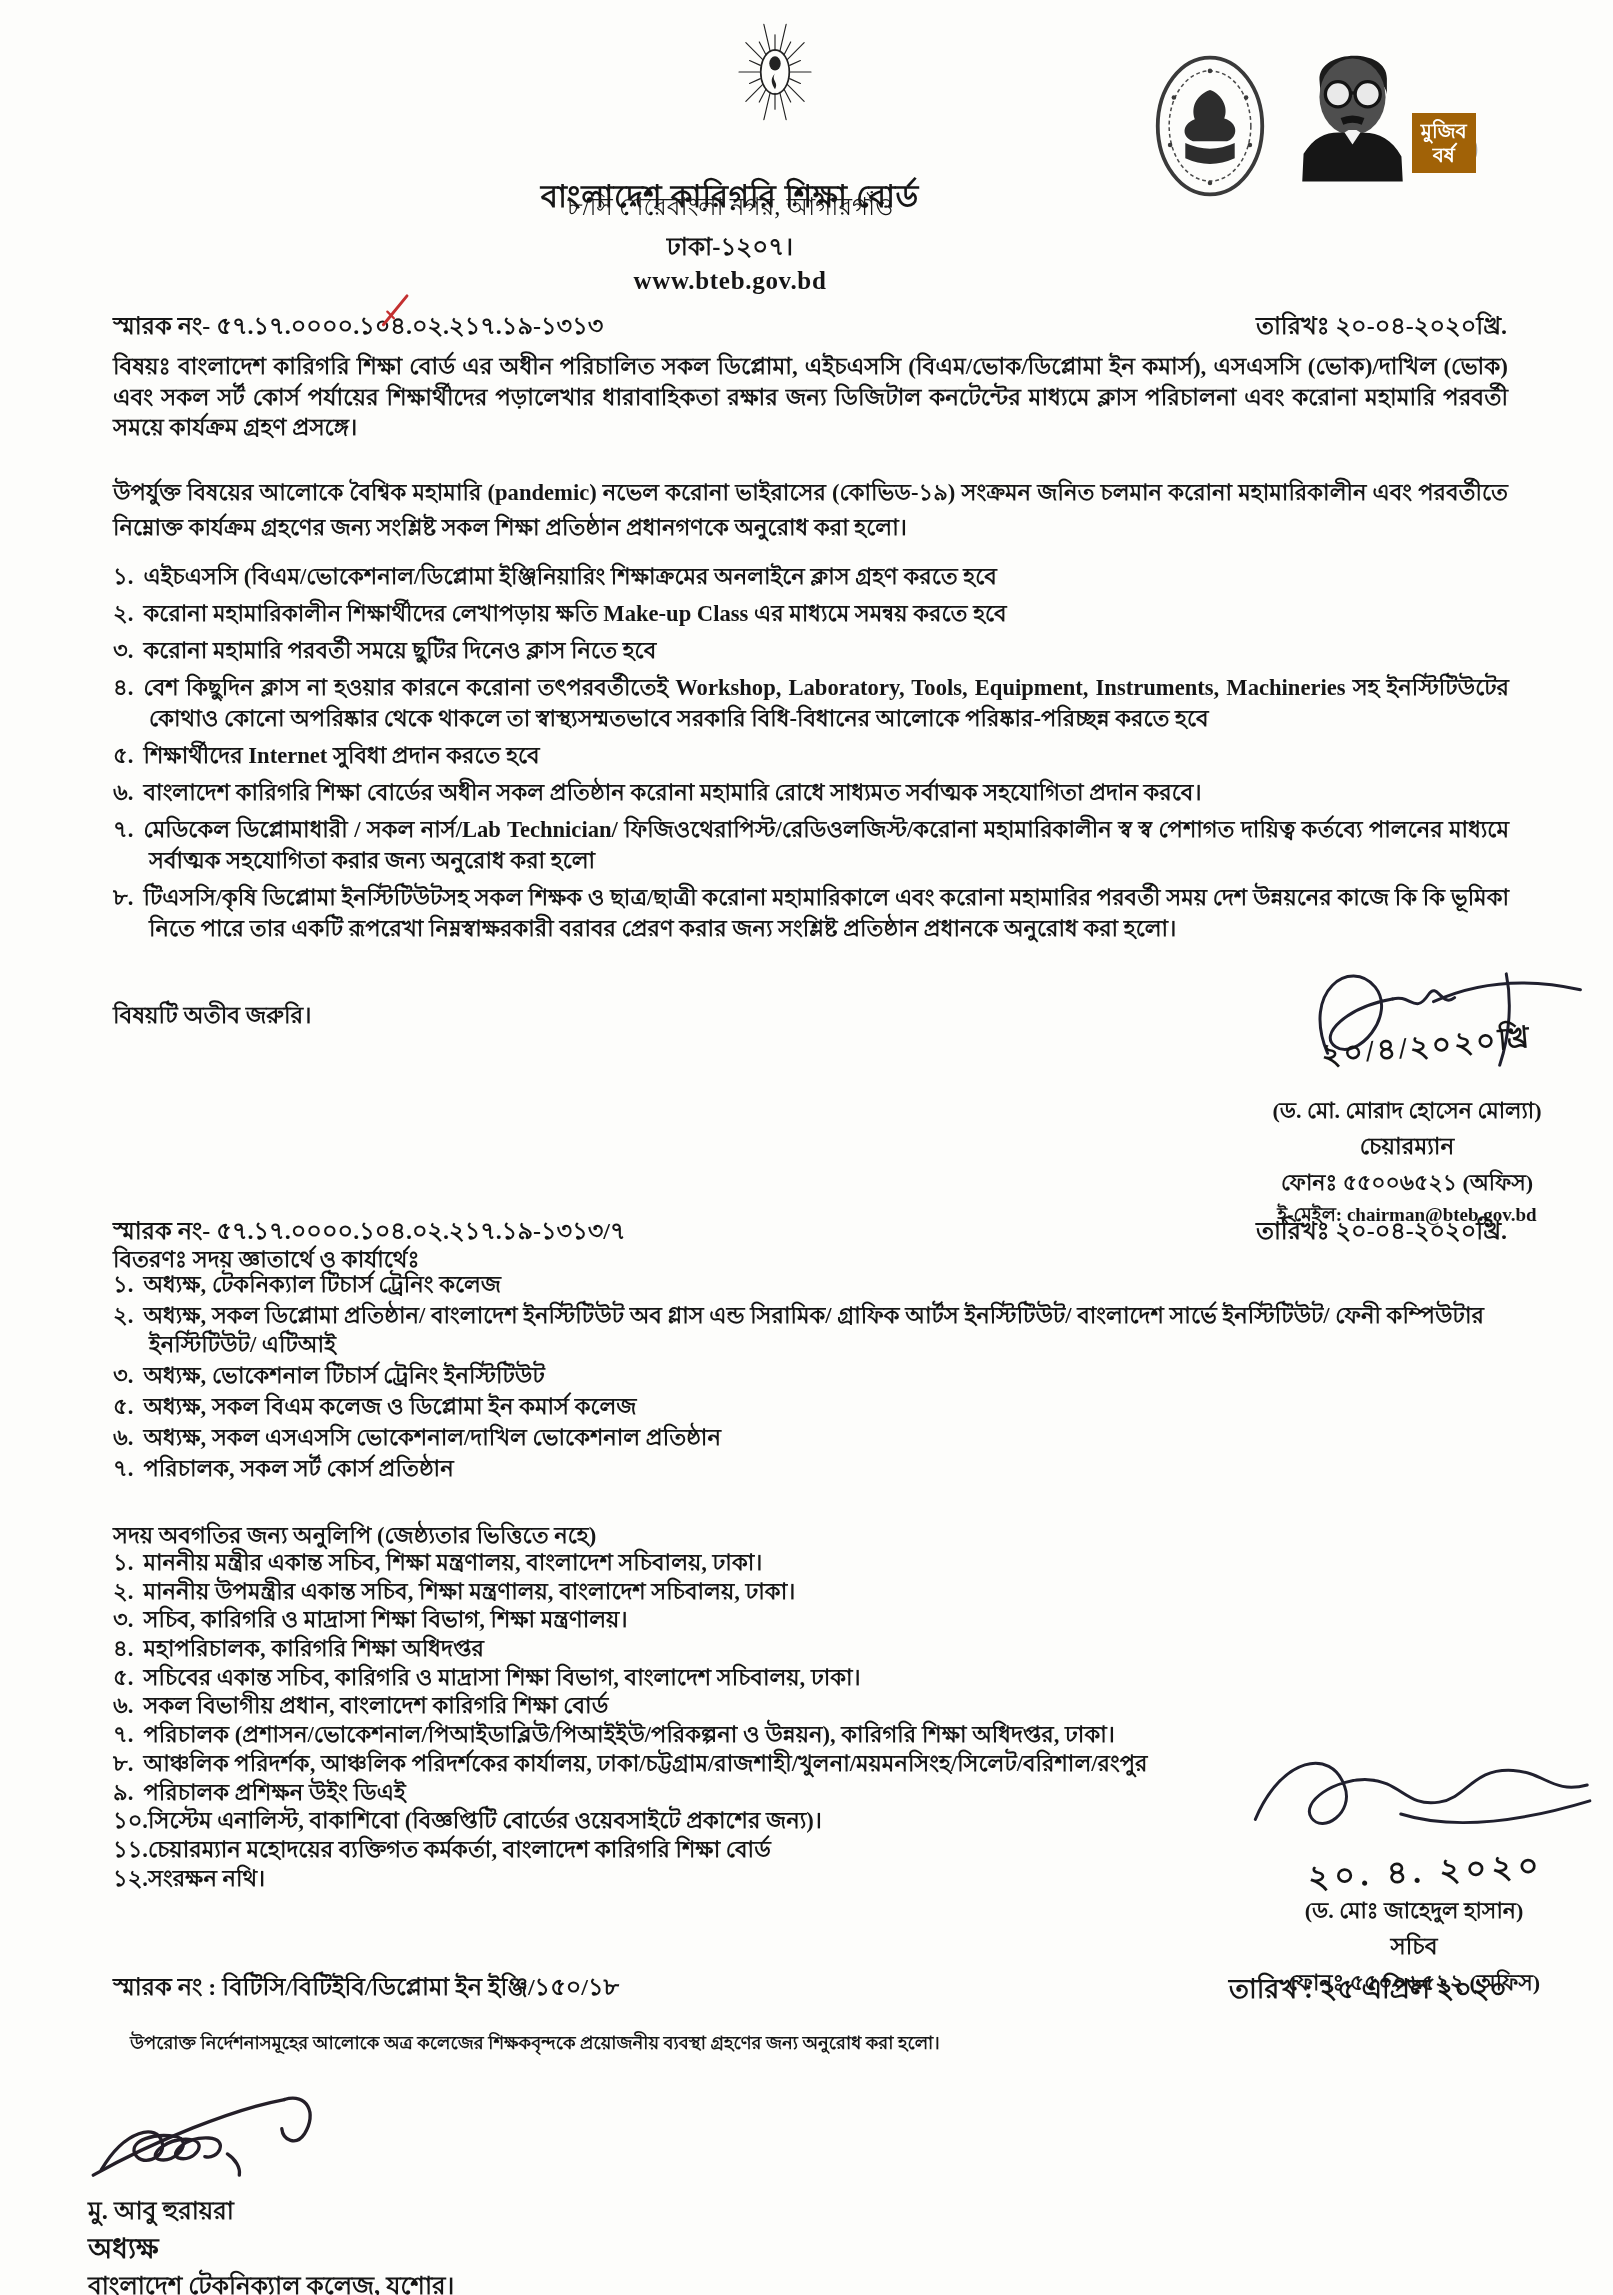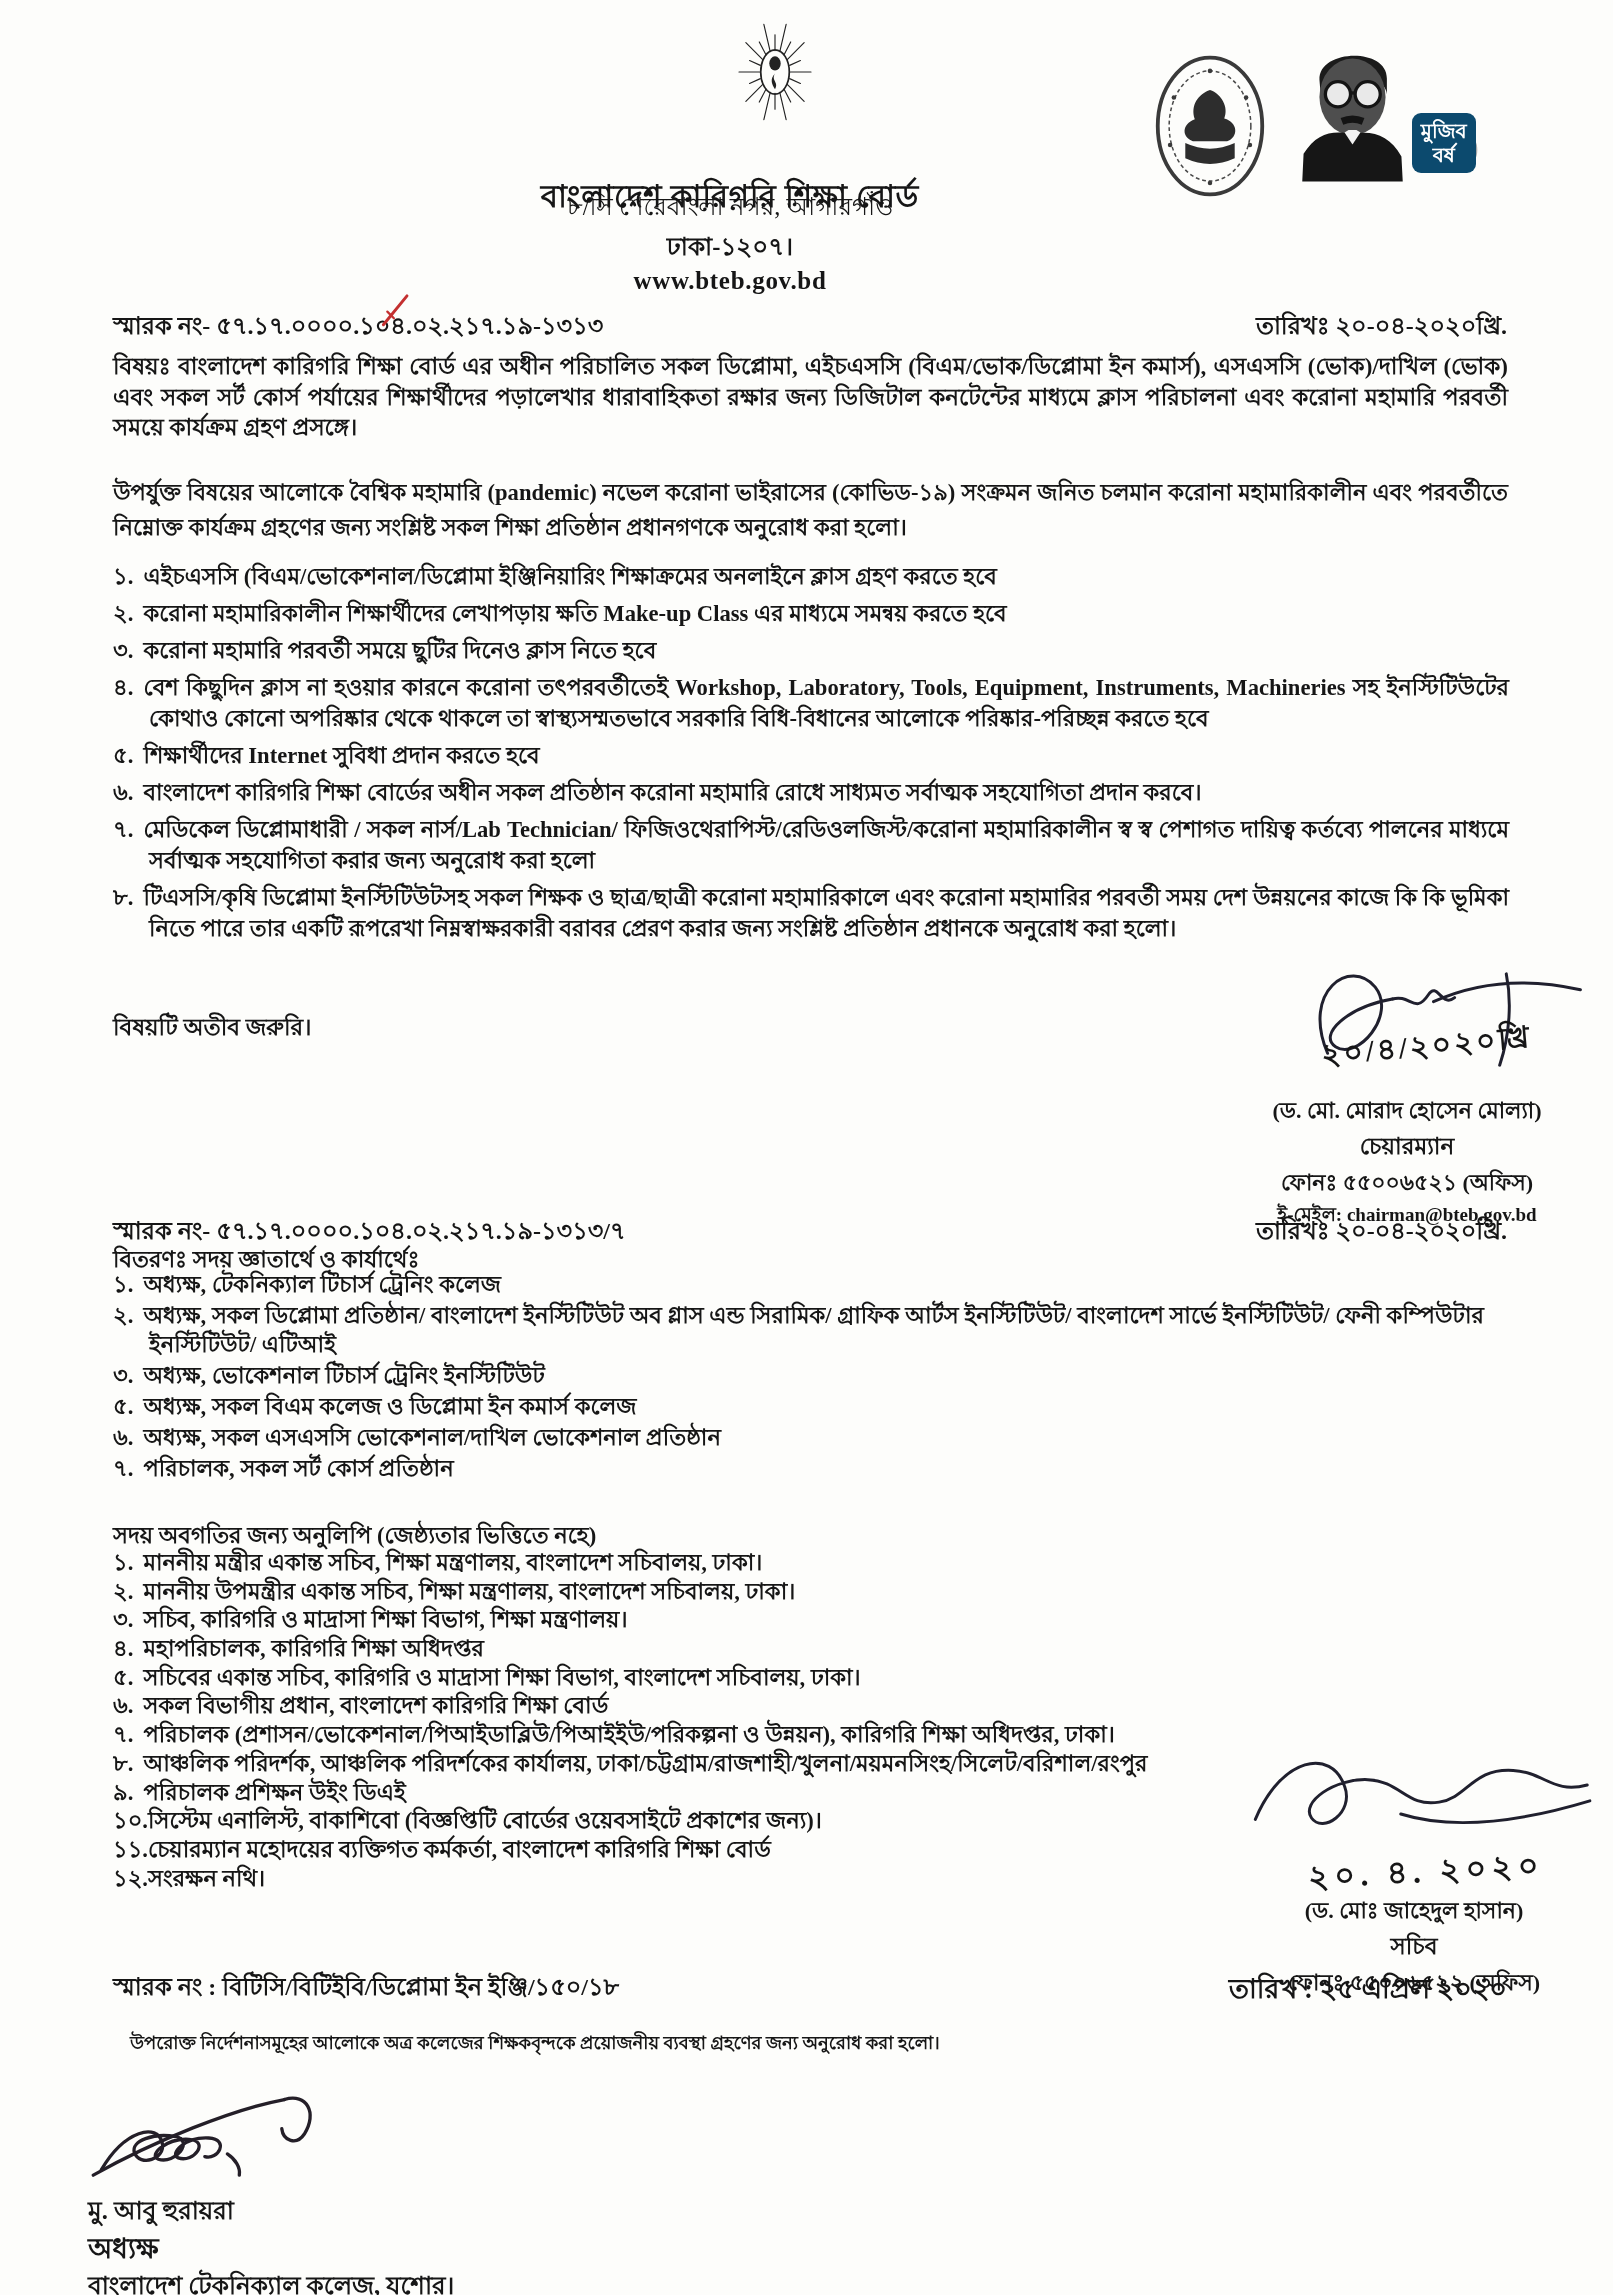--- a/index.html
+++ b/index.html
@@ -20,21 +20,21 @@
   
   .memo-row{left:113px;width:1394px;display:flex;justify-content:space-between;font-size:24px;font-weight:600;}
   .memo1{top:307px;}
   .memo2{top:1212px;}
   .memo3{top:1968px;font-size:24px;}
   .memo3 .date-big{font-size:27px;font-weight:700;text-align:center;}
   
   .subject{left:113px;top:352px;width:1395px;font-size:23px;font-weight:700;line-height:30.5px;text-align:justify;}
   .intro{left:113px;top:475px;width:1395px;font-size:22.6px;font-weight:600;line-height:35px;text-align:justify;}
   .forward{left:130px;top:2029px;width:1360px;font-size:18px;font-weight:600;}
-  .urgent{left:113px;top:997px;font-size:23px;font-weight:700;margin-top:12px;}
+  .urgent{left:113px;top:997px;font-size:23px;font-weight:700;}
   
   .list{left:113px;width:1396px;font-size:22.6px;font-weight:600;}
   .directives{top:561px;}
   .directives .item{padding-left:36px;text-indent:-36px;line-height:31px;margin-bottom:6px;text-align:justify;}
   .dist-title{left:113px;top:1242px;font-size:22.6px;font-weight:700;}
   .dist-list{top:1270px;}
   .dist-list .item{padding-left:36px;text-indent:-36px;line-height:29px;margin-bottom:2px;}
   .cc-title{left:113px;top:1518px;font-size:22.6px;font-weight:700;}
   .cc-list{top:1549px;}
   .cc-list .item{padding-left:41px;text-indent:-41px;line-height:28px;margin-bottom:0.7px;}
@@ -51,22 +51,22 @@
   .sig-email{font-size:19px;font-weight:600;line-height:30.5px;}
   .secretary-block{left:1228px;top:1740px;width:372px;}
   .sec-date{left:80px;top:106px;transform:rotate(-3deg);font-size:32px;letter-spacing:5.3px;}
   .principal-block{left:88px;top:2090px;width:465px;text-align:left;}
   .principal-block .sig-name{font-size:24.6px;font-weight:600;line-height:38px;}
   .principal-block .sig-desig{font-size:28px;font-weight:600;line-height:37px;text-align:left;}
   
   .board-emblem{left:725px;top:6.6px;}
   .college-seal{left:1153px;top:53px;}
   .mujib-logo{left:1293px;top:33px;width:183px;height:149px;}
-  .mujib-box{position:absolute;right:0;bottom:9.3px;background:#0c4a6e;color:#fff;
-    padding:6.6px 9.3px 5.3px 9.3px;line-height:24px;font-size:20px;font-weight:700;text-align:center;border-radius:9px;}
+  .mujib-box{position:absolute;right:0;bottom:9.3px;background:#a16207;color:#fff;
+    padding:6.6px 9.3px 5.3px 9.3px;line-height:24px;font-size:20px;font-weight:700;text-align:center;}
   .mujib-100{position:absolute;right:-2.7px;bottom:12px;color:#9a9a9a;font-size:35px;font-weight:800;
     font-family:"Liberation Sans",sans-serif;opacity:.85;}
   .red-mark{left:378px;top:292px;}
 </style>
 </head>
 <body>
 
 <div class="page">
 
   <div class="abs board-emblem">

